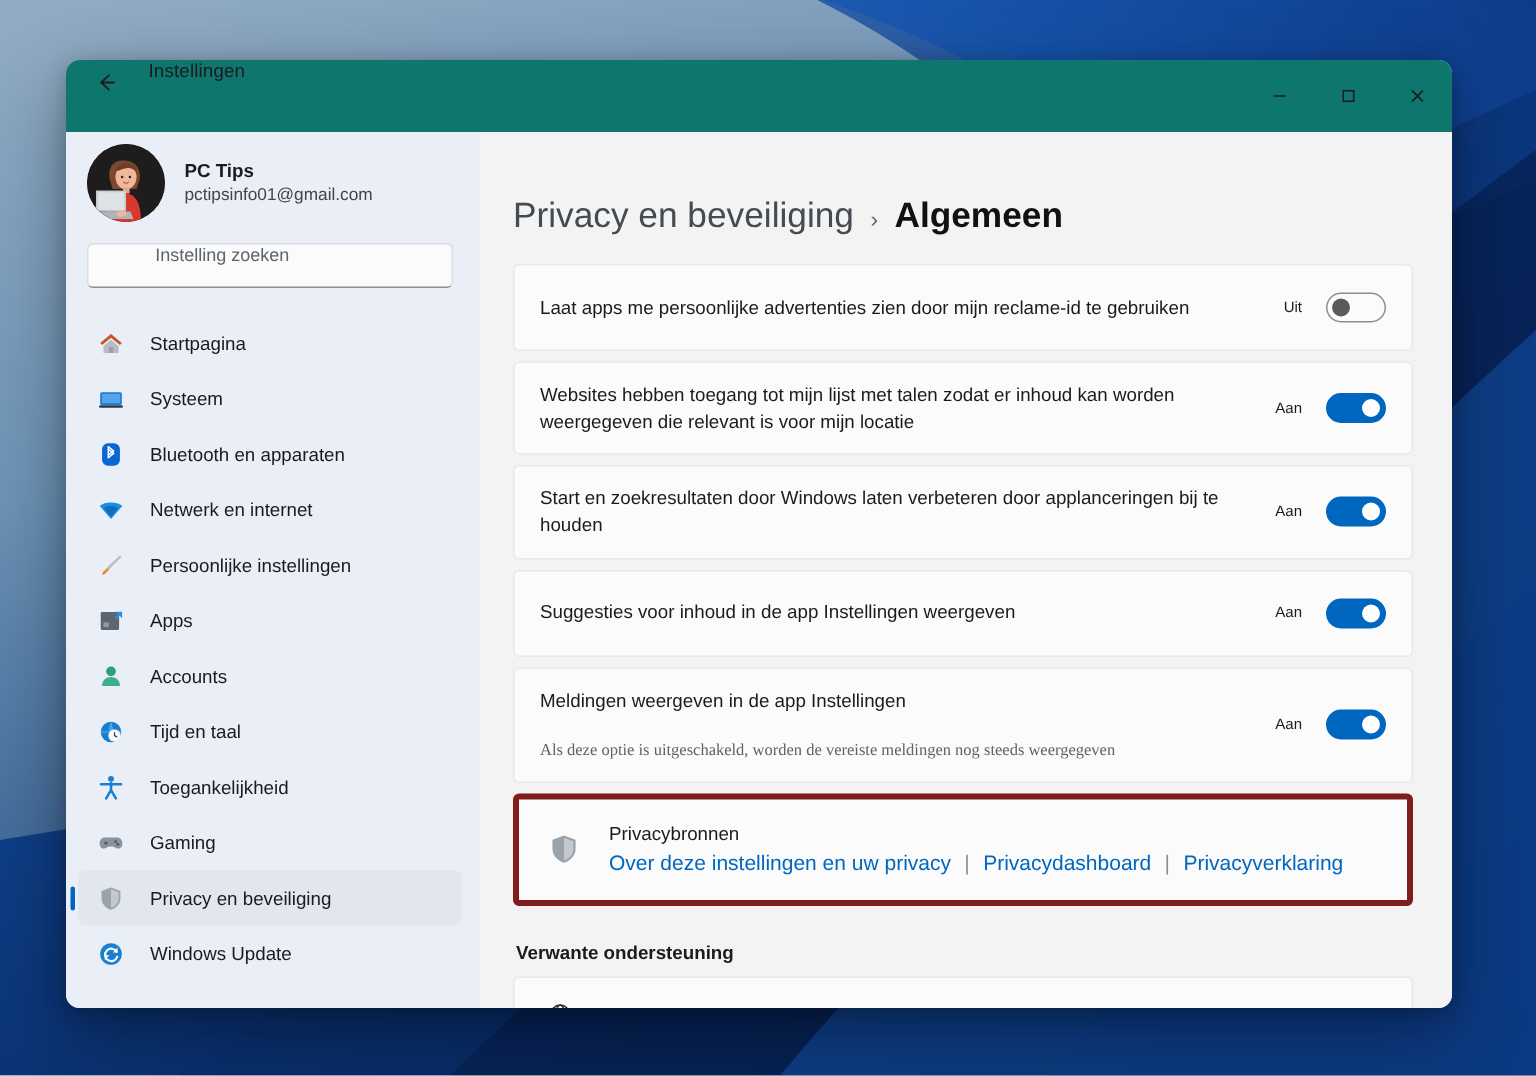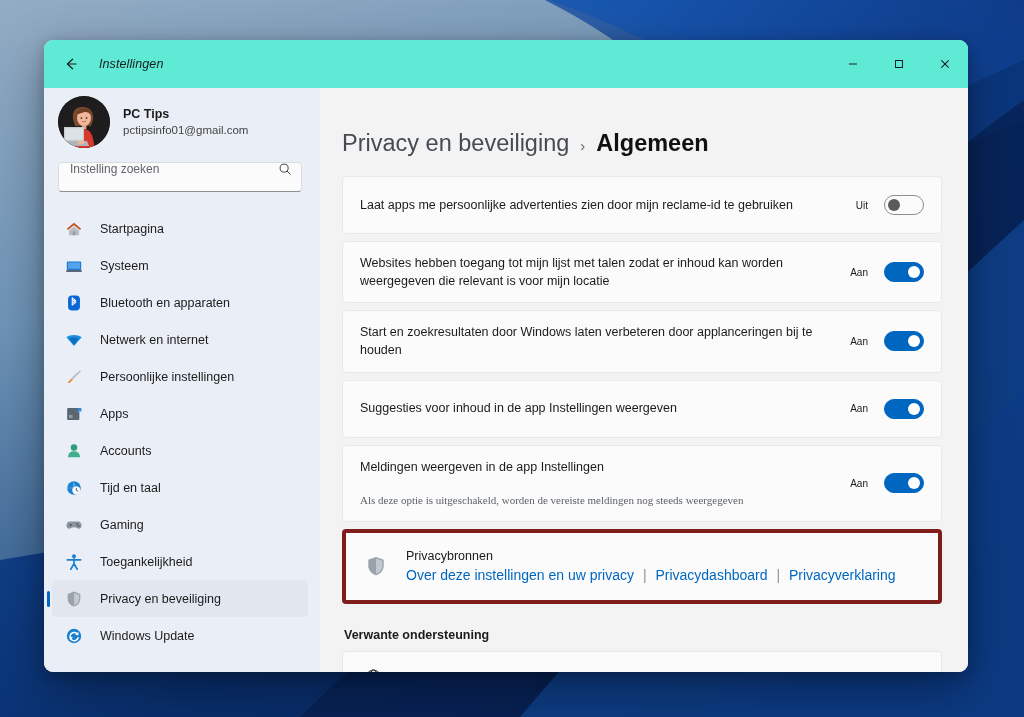--- a/index.html
+++ b/index.html
@@ -30,26 +30,25 @@
     border-radius: 9px;
     overflow: hidden;
     box-shadow: 0 18px 50px rgba(0,0,0,0.34), 0 3px 14px rgba(0,0,0,0.22);
     display: flex;
     flex-direction: column;
   }
 
   
   .titlebar {
     height: 48px;
-    background: #5eead4;
+    background: #0f766e;
     display: flex;
-    align-items: center;
+    align-items: flex-start;
     flex: 0 0 48px;
     position: relative;
-    font-style: italic;
   }
   .back-btn {
     width: 34px; height: 30px;
     margin-left: 10px;
     display: flex; align-items: center; justify-content: center;
     border-radius: 5px;
     color: #1b1b1b;
   }
   .app-title {
     font-size: 12.5px; color: #1b1b1b;
@@ -98,20 +97,21 @@
 
   .search-wrap { padding: 0 18px 0 14px; }
   .search-box {
     height: 30px;
     background: #fbfbfb;
     border: 1px solid #d9dce0;
     border-bottom: 1.6px solid #8a8f95;
     border-radius: 4px;
     display: flex; align-items: center;
     padding: 0 9px 16px 11px;
+    flex-direction: column;
   }
   .search-input {
     flex: 1 1 auto;
     border: none; outline: none; background: transparent;
     font-family: inherit; font-size: 12px; color: #1b1b1b;
   }
   .search-input::placeholder { color: #60646a; }
 
   .nav { margin-top: 18px; overflow: hidden; }
   .nav-item {
@@ -441,40 +441,40 @@
               <circle cx="12.6" cy="12.6" r="3.8" fill="#fbfcfd"></circle>
               <path d="M12.6 10.4 L12.6 12.6 L14.3 13.6" stroke="#31475c" stroke-width="0.95" fill="none" stroke-linecap="round"></path>
             </svg>
           </span>
           <span class="nav-label">Tijd en taal</span>
         </div>
 
         <div class="nav-item">
           <span class="nav-ico">
             <svg width="18" height="18" viewBox="0 0 20 20">
+              <circle cx="10" cy="3.6" r="2.2" fill="#1b7fd0"></circle>
+              <path d="M2.6 7.6 L17.4 7.6" stroke="#1b7fd0" stroke-width="1.9" stroke-linecap="round"></path>
+              <path d="M10 6.6 L10 12 M10 12 L6.4 18 M10 12 L13.6 18" stroke="#1b7fd0" stroke-width="1.9" stroke-linecap="round" fill="none"></path>
+            </svg>
+          </span>
+          <span class="nav-label">Toegankelijkheid</span>
+        </div>
+
+        <div class="nav-item">
+          <span class="nav-ico">
+            <svg width="18" height="18" viewBox="0 0 20 20">
               <path d="M5.4 6 L14.6 6 C17 6 18.4 8 18.4 10.4 C18.4 12.8 17.2 14.2 15.4 14.2
                        C13.8 14.2 13 12.6 10 12.6 C7 12.6 6.2 14.2 4.6 14.2
                        C2.8 14.2 1.6 12.8 1.6 10.4 C1.6 8 3 6 5.4 6 Z" fill="#8b949d"></path>
               <circle cx="6.2" cy="10" r="1.15" fill="#4b535b"></circle>
               <circle cx="13.5" cy="9" r="0.95" fill="#4b535b"></circle>
               <circle cx="15.1" cy="11" r="0.95" fill="#4b535b"></circle>
             </svg>
           </span>
           <span class="nav-label">Gaming</span>
-        </div>
-
-        <div class="nav-item">
-          <span class="nav-ico">
-            <svg width="18" height="18" viewBox="0 0 20 20">
-              <circle cx="10" cy="3.6" r="2.2" fill="#1b7fd0"></circle>
-              <path d="M2.6 7.6 L17.4 7.6" stroke="#1b7fd0" stroke-width="1.9" stroke-linecap="round"></path>
-              <path d="M10 6.6 L10 12 M10 12 L6.4 18 M10 12 L13.6 18" stroke="#1b7fd0" stroke-width="1.9" stroke-linecap="round" fill="none"></path>
-            </svg>
-          </span>
-          <span class="nav-label">Toegankelijkheid</span>
         </div>
 
         <div class="nav-item active">
           <span class="nav-ico">
             <svg width="18" height="18" viewBox="0 0 20 20">
               <path d="M10 1.8 L17 4.4 L17 10 C17 14 13.8 17.2 10 18.4 C6.2 17.2 3 14 3 10 L3 4.4 Z" fill="#9aa2aa"></path>
               <path d="M10 3.2 L15.7 5.3 L15.7 10 C15.7 13.3 13.2 15.9 10 17 Z" fill="#c3c9cf"></path>
             </svg>
           </span>
           <span class="nav-label">Privacy en beveiliging</span>

